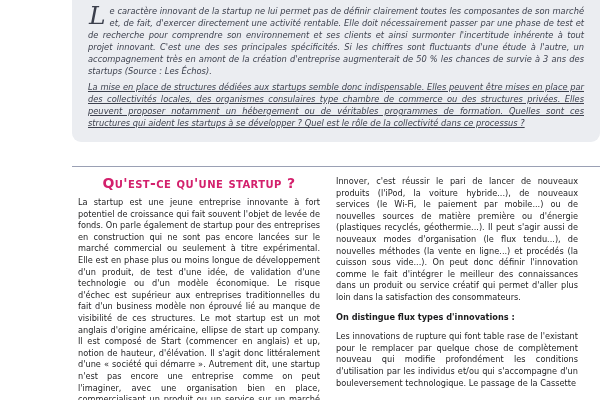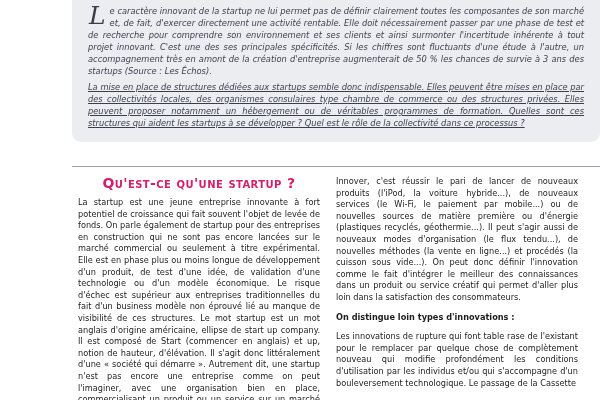--- a/index.html
+++ b/index.html
@@ -143,19 +143,19 @@
 
   <div class="columns">
 
     <div class="col">
       <h2 class="col-heading">Qu'est-ce qu'une startup ?</h2>
       <p class="body-para">La startup est une jeune entreprise innovante à fort potentiel de croissance qui fait souvent l'objet de levée de fonds. On parle également de startup pour des entreprises en construction qui ne sont pas encore lancées sur le marché commercial ou seulement à titre expérimental. Elle est en phase plus ou moins longue de développement d'un produit, de test d'une idée, de validation d'une technologie ou d'un modèle économique. Le risque d'échec est supérieur aux entreprises traditionnelles du fait d'un business modèle non éprouvé lié au manque de visibilité de ces structures. Le mot startup est un mot anglais d'origine américaine, ellipse de start up company. Il est composé de Start (commencer en anglais) et up, notion de hauteur, d'élévation. Il s'agit donc littéralement d'une « société qui démarre ». Autrement dit, une startup n'est pas encore une entreprise comme on peut l'imaginer, avec une organisation bien en place, commercialisant un produit ou un service sur un marché parfaitement identifié, mais une structure fragile qui nécessite une aide à l'intégration</p>
     </div>
 
     <div class="col">
       <p class="body-para">Innover, c'est réussir le pari de lancer de nouveaux produits (l'iPod, la voiture hybride...), de nouveaux services (le Wi-Fi, le paiement par mobile...) ou de nouvelles sources de matière première ou d'énergie (plastiques recyclés, géothermie...). Il peut s'agir aussi de nouveaux modes d'organisation (le flux tendu...), de nouvelles méthodes (la vente en ligne...) et procédés (la cuisson sous vide...). On peut donc définir l'innovation comme le fait d'intégrer le meilleur des connaissances dans un produit ou service créatif qui permet d'aller plus loin dans la satisfaction des consommateurs.</p>
-      <p class="body-para lead-bold">On distingue loin types d'innovations :</p>
+      <p class="body-para lead-bold">On distingue flux types d'innovations :</p>
       <p class="body-para"><span class="runin">Les innovations de rupture</span><span> qui font table rase de l'existant pour le remplacer par quelque chose de complètement nouveau qui modifie profondément les conditions d'utilisation par les individus et/ou qui s'accompagne d'un bouleversement technologique. Le passage de la Cassette</span></p>
     </div>
 
   </div>
 
 </div>
 
 </body></html>

